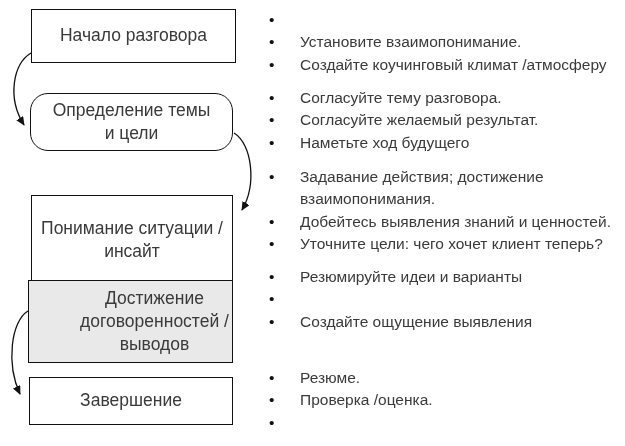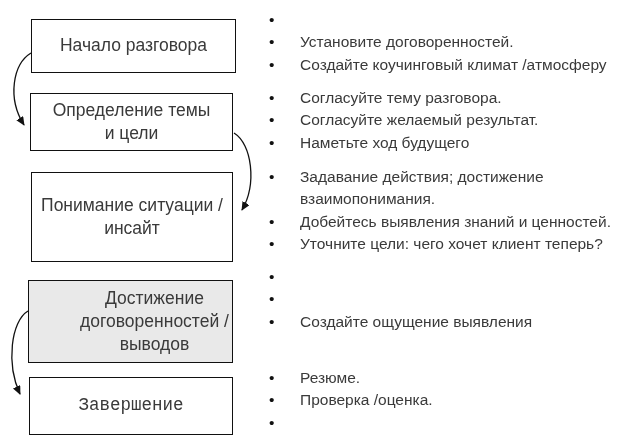--- a/index.html
+++ b/index.html
@@ -19,25 +19,25 @@
     background: #ffffff;
     display: flex;
     align-items: center;
     justify-content: center;
     text-align: center;
     font-size: 17.5px;
     line-height: 1.33;
     white-space: pre-line;
   }
   .stage-box.shaded { background: #e9e9e9; padding-left: 48px; }
-  #box-0 { left: 31px; top: 19px;   width: 205px; height: 54px; text-align: right; }
-  #box-1 { left: 30px; top: 93px;  width: 203px; height: 58px; }
+  #box-0 { left: 31px; top: 9px;   width: 205px; height: 54px; text-align: right; }
+  #box-1 { left: 30px; top: 93px;  width: 203px; height: 58px; border-radius: 18px; }
   #box-2 { left: 31px; top: 172px; width: 202px; height: 90px; }
   #box-3 { left: 28px; top: 280px; width: 205px; height: 83px; }
-  #box-4 { left: 29px; top: 377px; width: 204px; height: 58px; font-family: Liberation Mono, monospace; }
+  #box-4 { left: 29px; top: 377px; width: 204px; height: 48px; }
   svg.arrows { position: absolute; left: 0; top: 0; width: 625px; height: 446px; pointer-events: none; }
   .group { position: absolute; left: 265px; width: 356px; }
   #group-0 { top: 9px; }
   #group-1 { top: 87px; }
   #group-2 { top: 166px; }
   #group-3 { top: 266px; }
   #group-4 { top: 367px; }
   .item { display: flex; font-size: 15.5px; line-height: 22.4px; color: #3a3a3a; }
   .dot {
     flex: 0 0 35px;
@@ -61,34 +61,34 @@
       </marker>
     </defs>
     <path d="M 31 53 C 13 64, 7 98, 24 125" fill="none" stroke="#111111" stroke-width="1.3" marker-end="url(#ah)"></path>
     <path d="M 234 133 C 252 144, 257 184, 242 210" fill="none" stroke="#111111" stroke-width="1.3" marker-end="url(#ah)"></path>
     <path d="M 28 311 C 11 321, 6 364, 20 394" fill="none" stroke="#111111" stroke-width="1.3" marker-end="url(#ah)"></path>
   </svg>
 
   <div id="box-0" class="stage-box" style="border-color: rgb(17, 17, 17); color: rgb(58, 58, 58);">Начало разговора</div>
   <div id="box-1" class="stage-box" style="border-color: rgb(17, 17, 17); color: rgb(58, 58, 58);">Определение темы
 и цели</div>
-  <div id="box-2" class="stage-box" style="border-color: rgb(17, 17, 17); color: rgb(58, 58, 58);">Понимание ситуации /
+  <div id="box-2" class="stage-box" style="border-color: rgb(17, 17, 17); color: rgb(58, 58, 58); margin-top: 23px;">Понимание ситуации /
 инсайт</div>
   <div id="box-3" class="stage-box shaded" style="border-color: rgb(17, 17, 17); color: rgb(58, 58, 58); background: rgb(233, 233, 233);">Достижение
 договоренностей /
 выводов</div>
   <div id="box-4" class="stage-box" style="border-color: rgb(17, 17, 17); color: rgb(58, 58, 58);">Завершение</div>
 
   <div id="group-0" class="group">
     <div class="item">
       <span class="dot">•</span>
     </div>
     <div class="item">
       <span class="dot">•</span>
-      <span class="itext">Установите договоренностей.</span>
+      <span class="itext">Установите взаимопонимание.</span>
     </div>
     <div class="item">
       <span class="dot">•</span>
       <span class="itext">Создайте коучинговый климат /атмосферу</span>
     </div>
   </div>
 
   <div id="group-1" class="group">
     <div class="item">
       <span class="dot">•</span>
@@ -116,20 +116,21 @@
     </div>
     <div class="item">
       <span class="dot">•</span>
       <span class="itext">Уточните цели: чего хочет клиент теперь?</span>
     </div>
   </div>
 
   <div id="group-3" class="group">
     <div class="item">
       <span class="dot">•</span>
+      <span class="itext">Резюмируйте идеи и варианты</span>
     </div>
     <div class="item">
       <span class="dot">•</span>
     </div>
     <div class="item">
       <span class="dot">•</span>
       <span class="itext">Создайте ощущение выявления</span>
     </div>
   </div>
 

